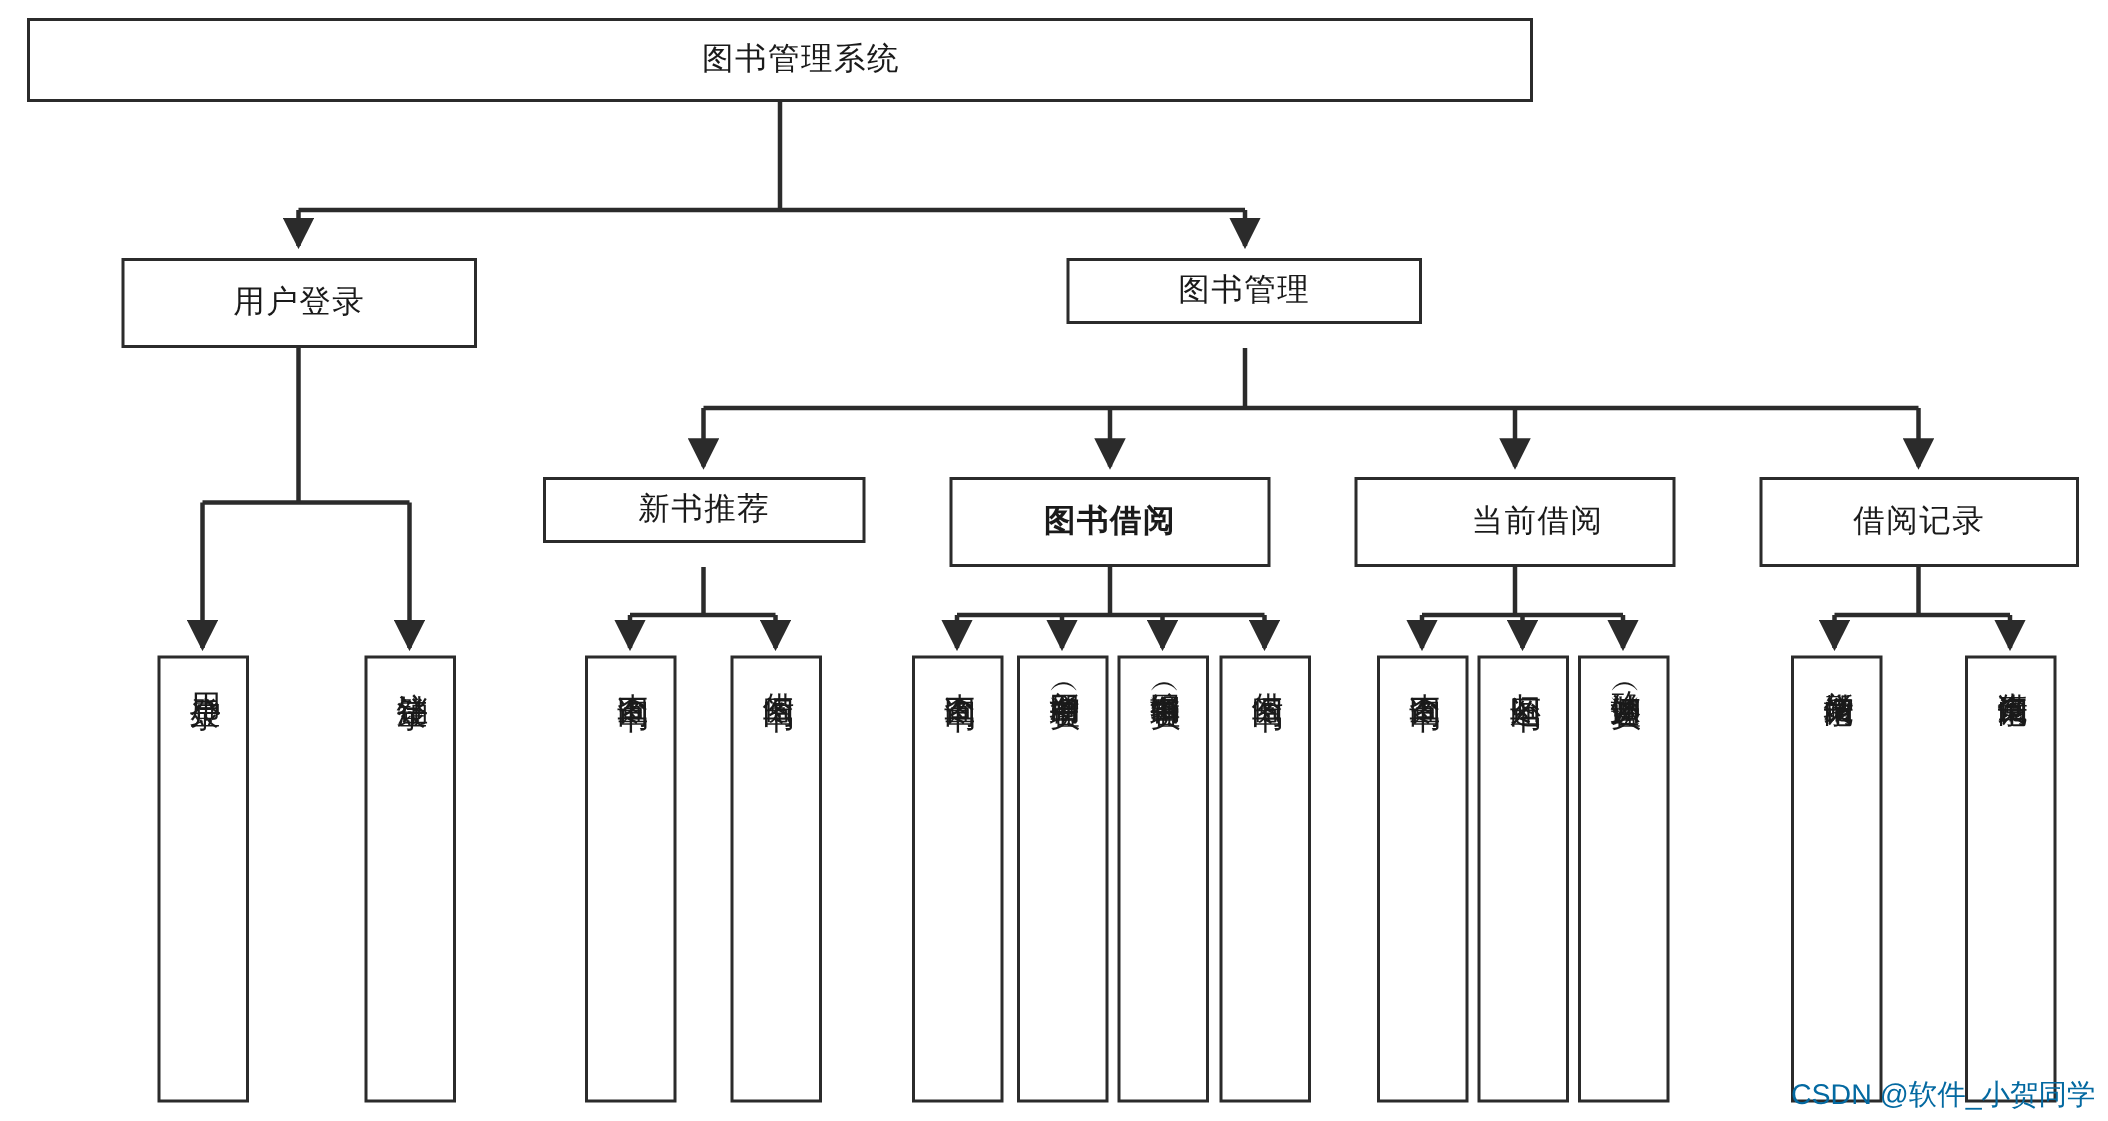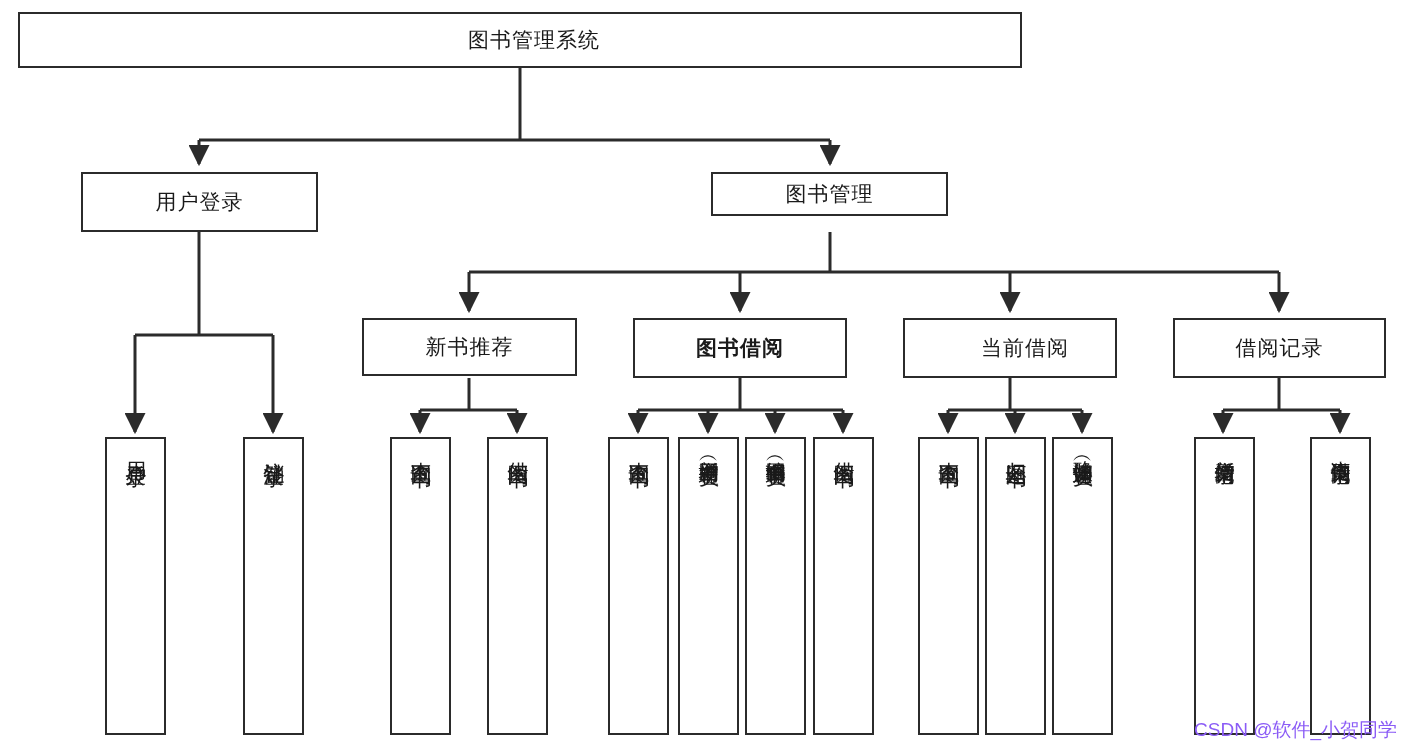--- a/index.html
+++ b/index.html
@@ -56,21 +56,21 @@
   }
   .node.vert.tall .label {
     font-size: 20px;
     letter-spacing: 1px;
   }
   #watermark {
     position: absolute;
     right: 8px;
     bottom: 4px;
     font-size: 19px;
-    color: #8b5cf6;
+    color: #0369a1;
     white-space: nowrap;
     user-select: none;
   }
 </style>
 </head>
 <body>
 
 <div id="canvas">
 
   <svg class="wires" viewBox="0 0 1405 747" xmlns="http://www.w3.org/2000/svg">
@@ -127,21 +127,21 @@
     <span class="label">图书管理系统</span>
   </div>
 
   <div class="node horiz" style="left:81px; top:172px; width:237px; height:60px;">
     <span class="label">用户登录</span>
   </div>
   <div class="node horiz" style="left:711px; top:172px; width:237px; height:44px;">
     <span class="label">图书管理</span>
   </div>
 
-  <div class="node horiz" style="left:362px; top:318px; width:215px; height:58px;text-align:right;">
+  <div class="node horiz" style="left:362px; top:318px; width:215px; height:44px;text-align:right;">
     <span class="label">新书推荐</span>
   </div>
   <div class="node horiz" style="left:633px; top:318px; width:214px; height:60px;font-weight:bold;">
     <span class="label">图书借阅</span>
   </div>
   <div class="node horiz" style="left:903px; top:318px; width:214px; height:60px;padding-left:30px;">
     <span class="label">当前借阅</span>
   </div>
   <div class="node horiz" style="left:1173px; top:318px; width:213px; height:60px;justify-content:center;">
     <span class="label">借阅记录</span>

